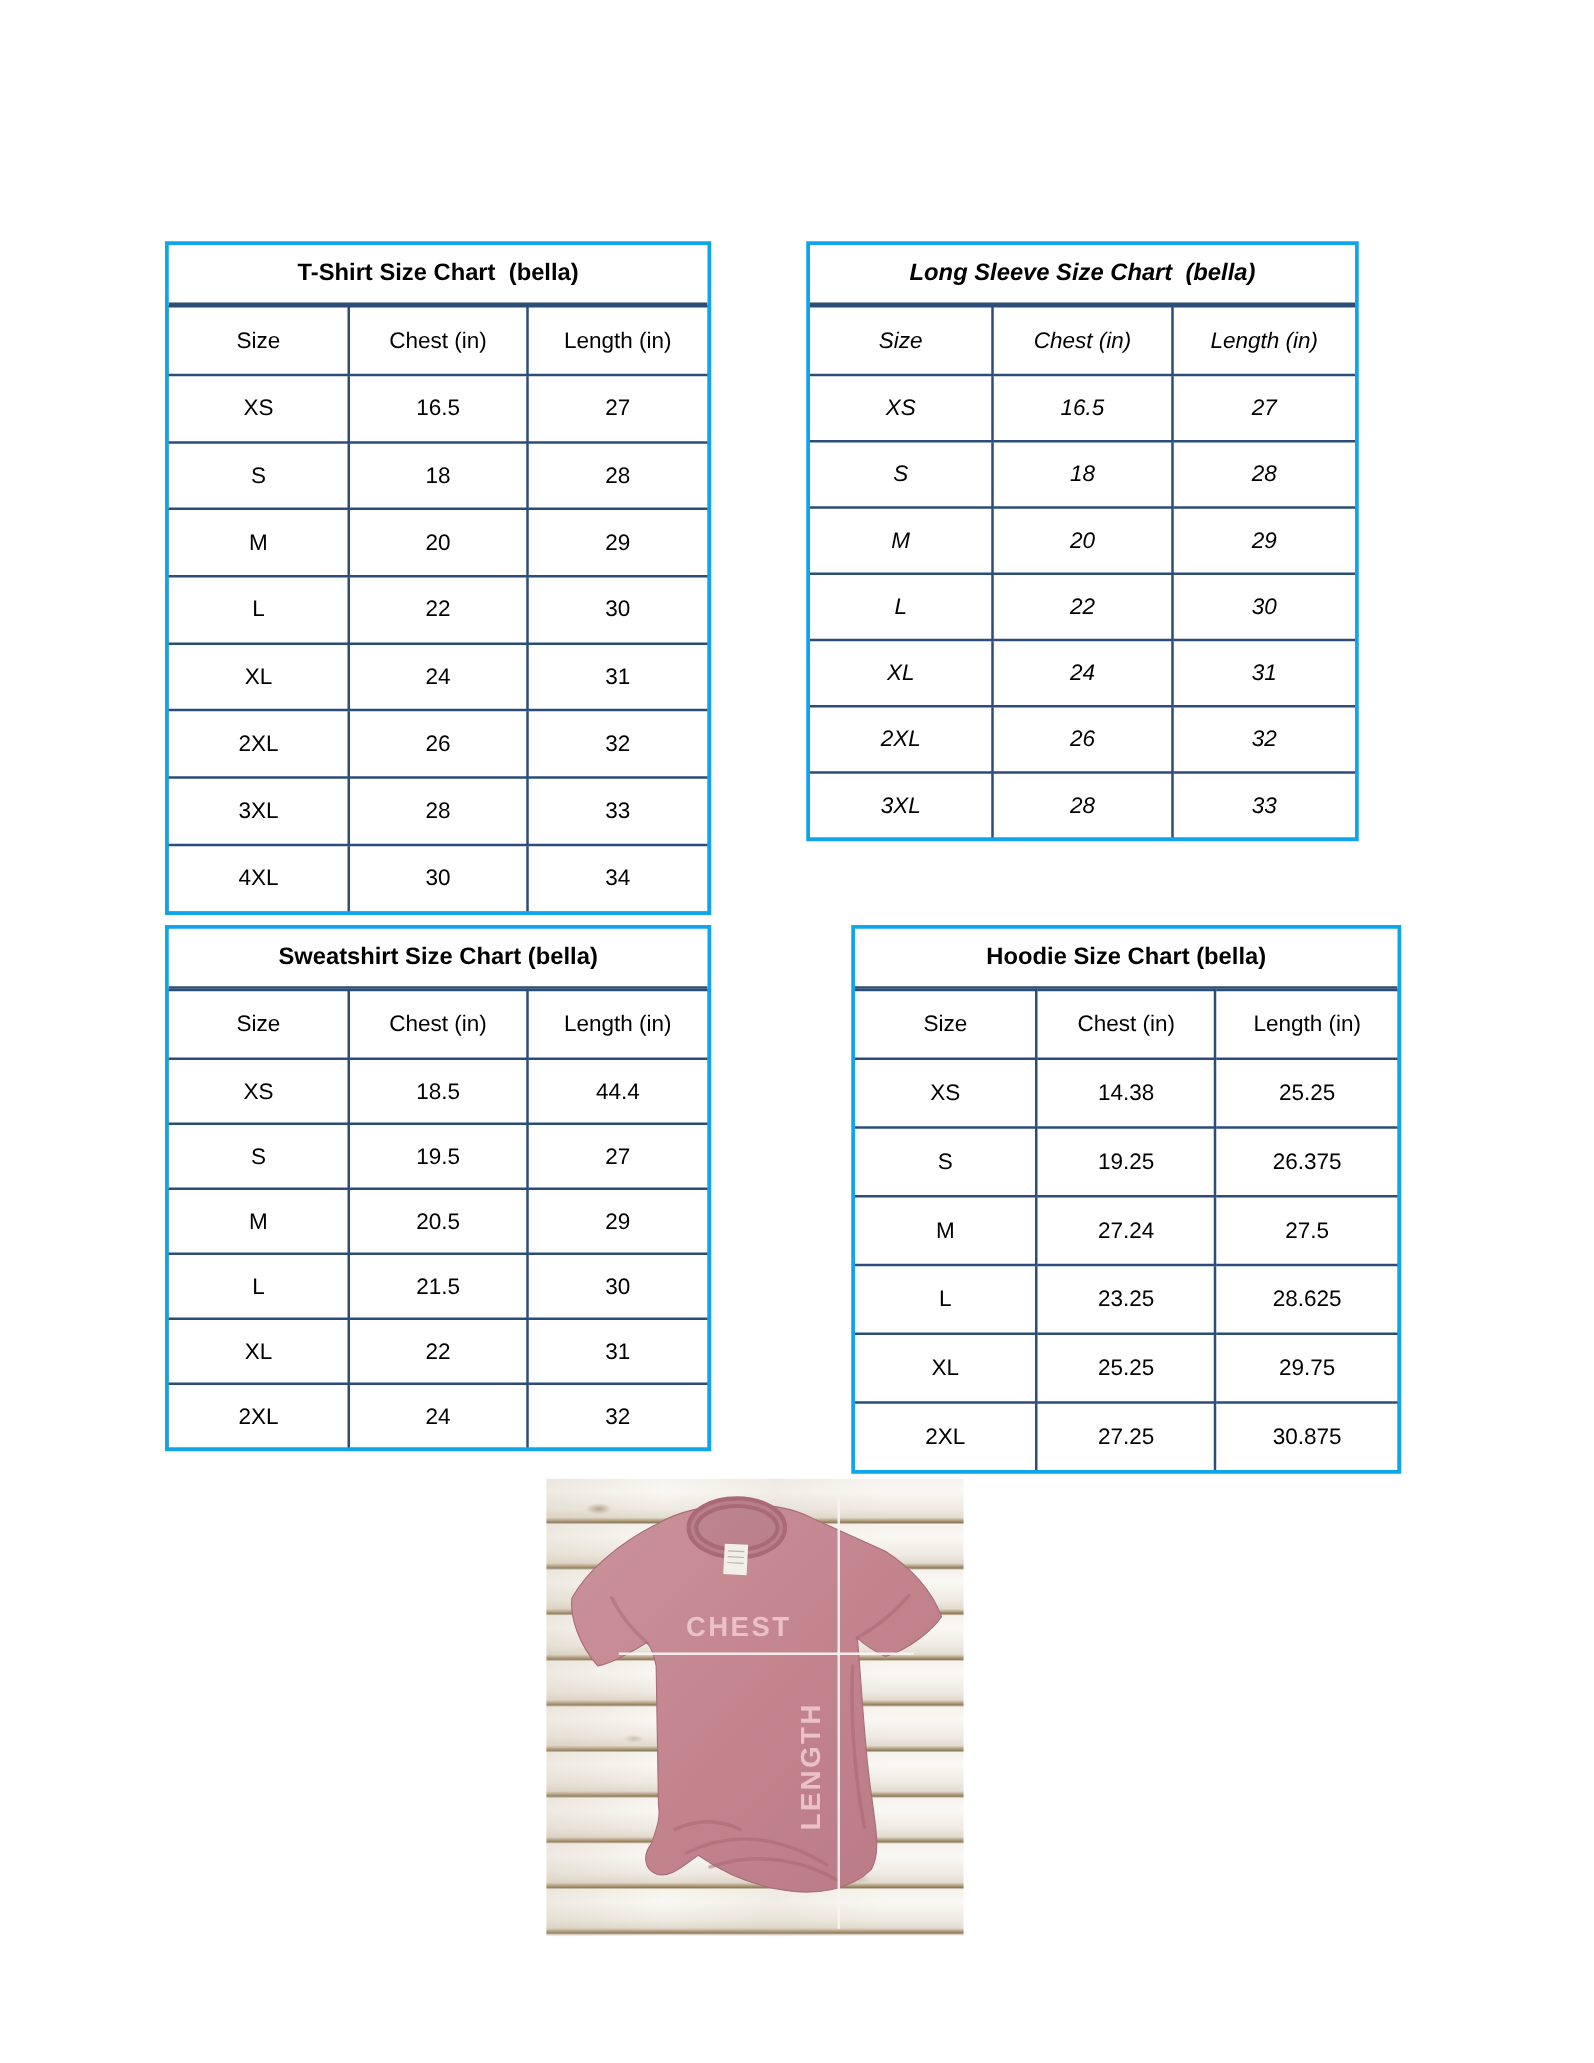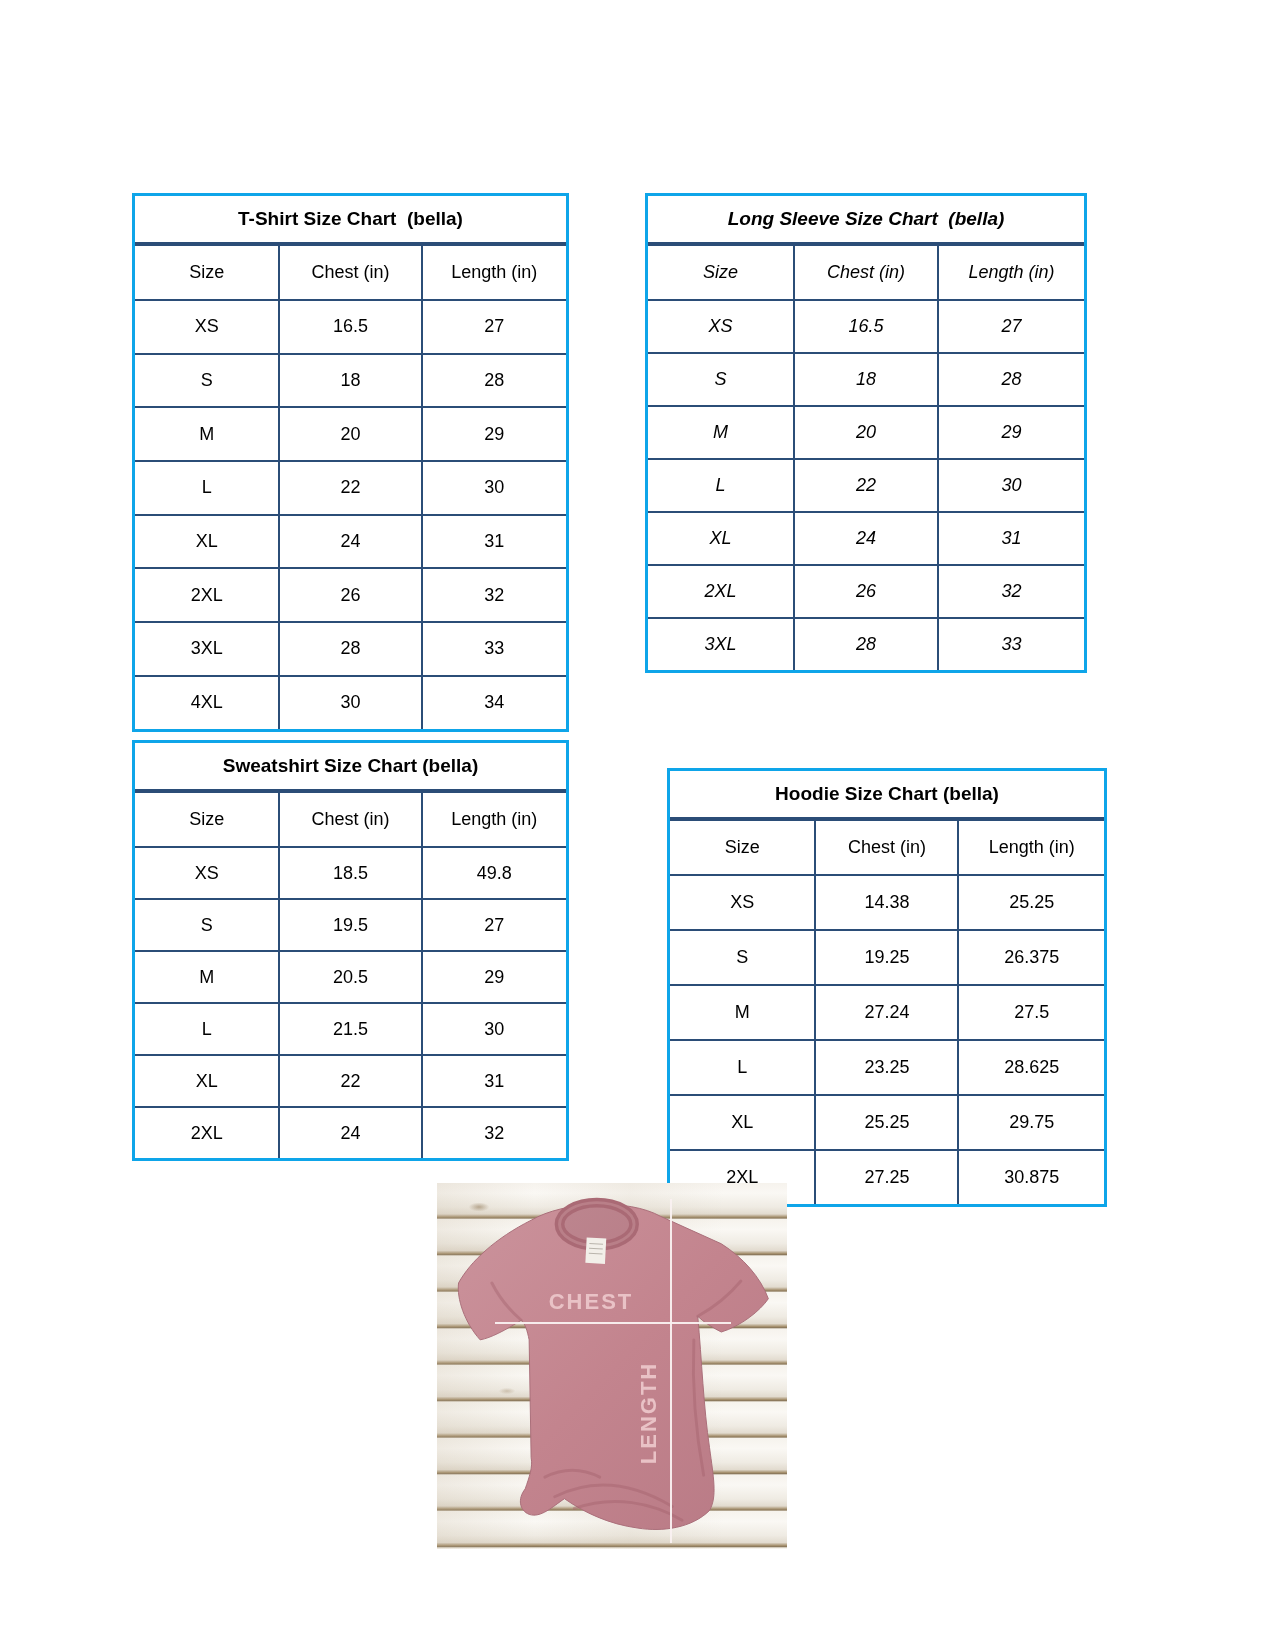--- a/index.html
+++ b/index.html
@@ -13,24 +13,24 @@
   .size-table table{border-collapse:collapse;table-layout:fixed;
         width:calc(100% + 4px);margin:-2px;margin-top:0;}
   .size-table th,.size-table td{border:2px solid #2b4d77;text-align:center;vertical-align:middle;
         font-weight:normal;font-size:18px;color:#000;padding:0;}
   .size-table th{height:53px;}
   .c1{width:33.6%;} .c2{width:32.8%;} .c3{width:33.6%;}
 
   .pos-0{left:132px;top:193px;width:431px;} .pos-0 td{height:51.7px;}
   .pos-1{left:645px;top:193px;width:436px;font-style:italic;} .pos-1 td{height:51px;}
   .pos-2{left:132px;top:740px;width:431px;} .pos-2 td{height:50px;}
-  .pos-3{left:667px;top:740px;width:434px;margin-top:28px;} .pos-3 td{height:53px;}
+  .pos-3{left:681px;top:740px;width:434px;} .pos-3 td{height:53px;}
 
   
-  .photo{position:absolute;left:437px;top:1183px;width:350px;height:366px;overflow:hidden;}
+  .photo{position:absolute;left:437px;top:1183px;width:306px;height:366px;overflow:hidden;padding-left:28px;}
   .wood{position:absolute;inset:0;
     background:
       radial-gradient(ellipse 16px 7px at 42px 24px, rgba(140,115,80,.55), transparent 65%),
       radial-gradient(ellipse 11px 5px at 305px 98px, rgba(140,115,80,.40), transparent 65%),
       radial-gradient(ellipse 13px 5px at 70px 208px, rgba(150,125,90,.35), transparent 65%),
       radial-gradient(ellipse 15px 6px at 250px 320px, rgba(150,125,90,.30), transparent 65%),
       linear-gradient(90deg, rgba(193,178,153,.20) 0%, rgba(255,255,255,0) 28%,
                       rgba(193,178,153,.14) 55%, rgba(255,255,255,0) 82%),
       repeating-linear-gradient(to bottom,
         #f6f3ed 0px, #faf8f4 10px, #efebe3 24px, #e2dbcf 31px,
@@ -177,21 +177,21 @@
           <tr>
             <th>Size</th>
             <th>Chest (in)</th>
             <th>Length (in)</th>
           </tr>
         </thead>
         <tbody>
           <tr>
             <td>XS</td>
             <td>18.5</td>
-            <td>49.8</td>
+            <td>44.4</td>
           </tr>
           <tr>
             <td>S</td>
             <td>19.5</td>
             <td>27</td>
           </tr>
           <tr>
             <td>M</td>
             <td>20.5</td>
             <td>29</td>

